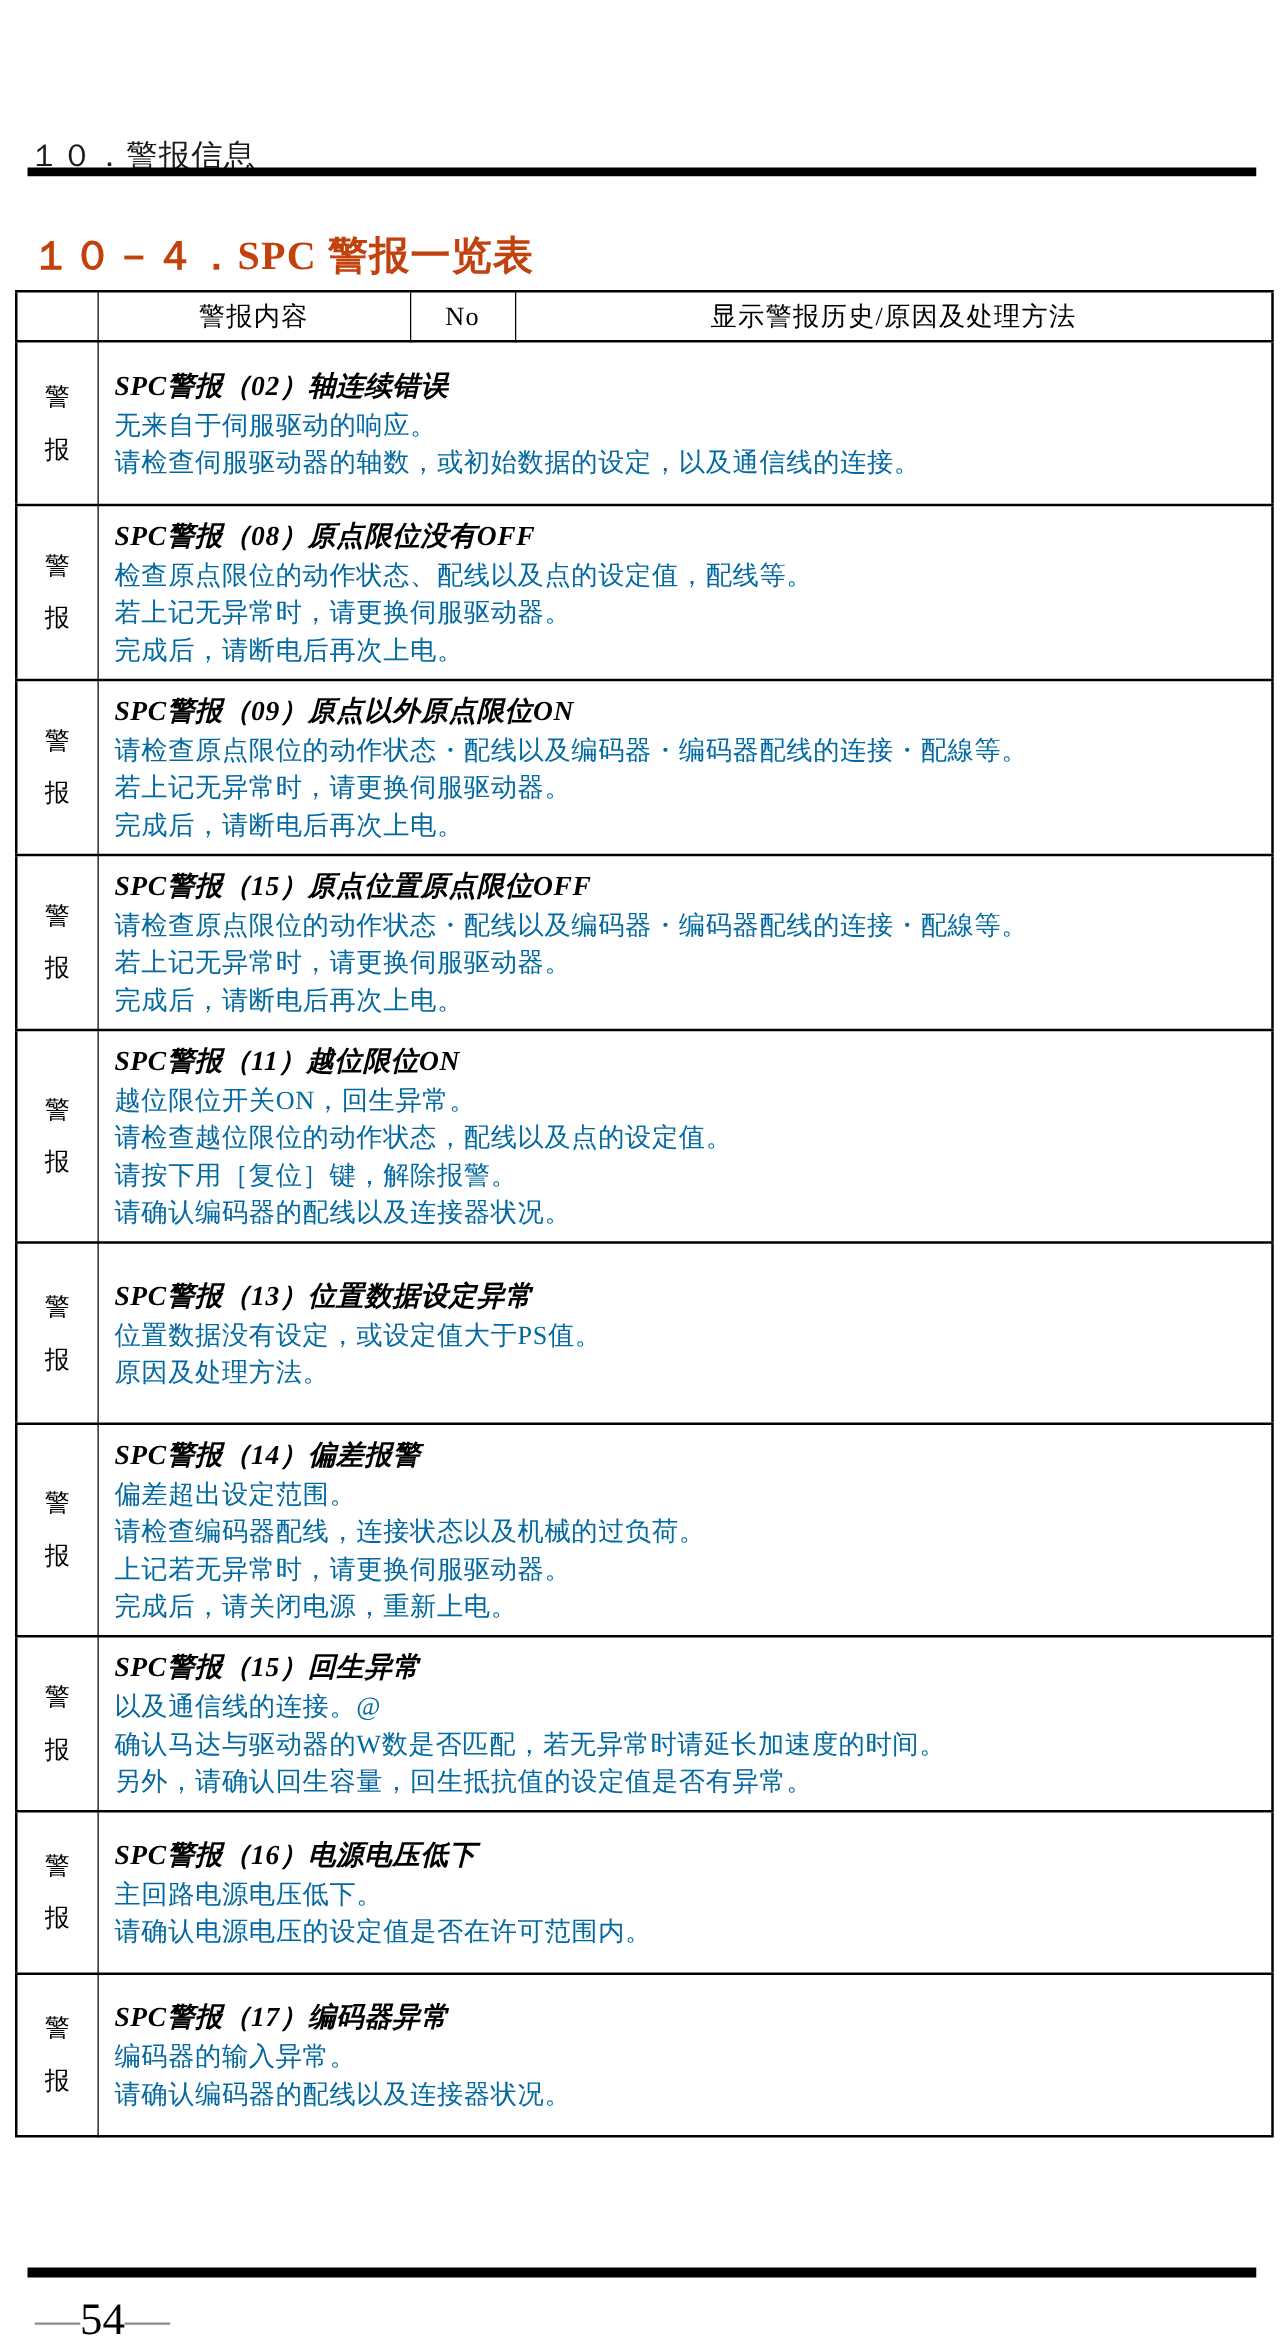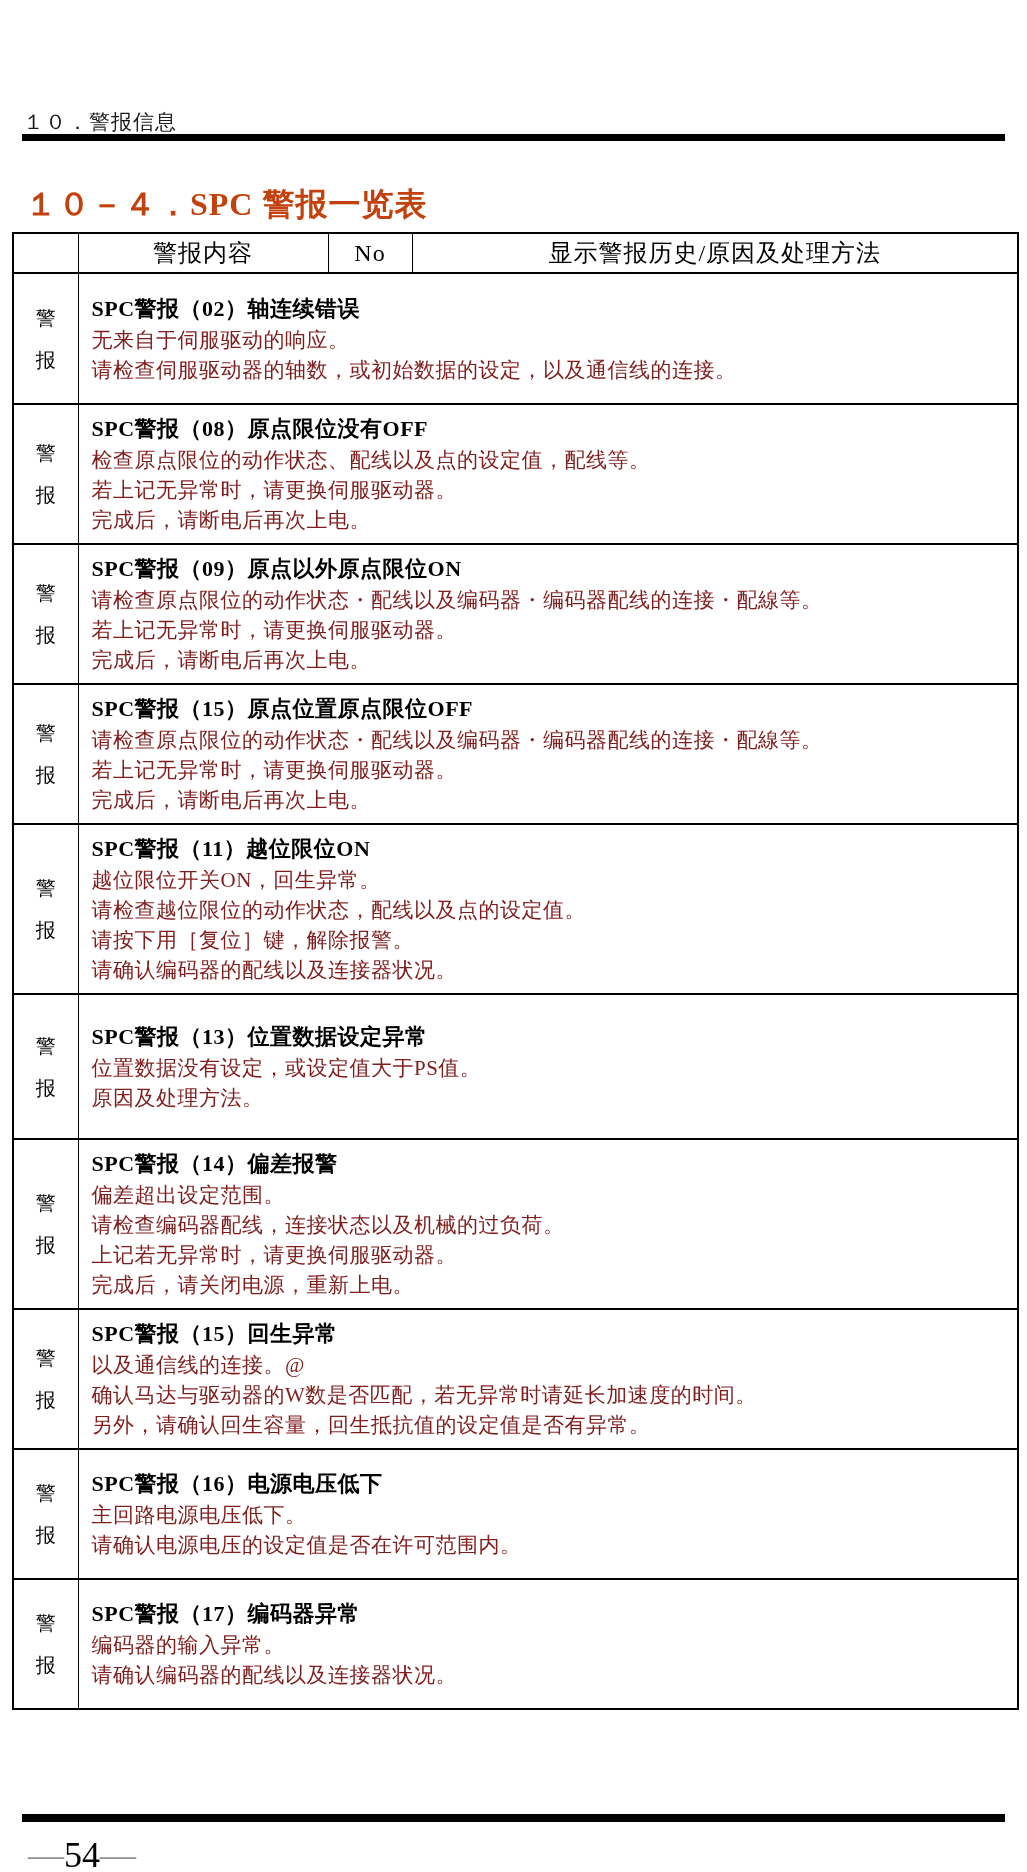--- a/index.html
+++ b/index.html
@@ -10,21 +10,21 @@
     position: relative;
     font-family: "Liberation Serif", "DejaVu Serif", serif;
     color: #000;
     overflow: hidden;
   }
 
   .breadcrumb {
     position: absolute;
     left: 23px;
     top: 108px;
-    font-size: 21px;
+    font-size: 25px;
     letter-spacing: 1px;
     color: #1a1a1a;
   }
 
   .rule-top {
     position: absolute;
     left: 22px;
     top: 134px;
     width: 983px;
     height: 7px;
@@ -51,21 +51,21 @@
   }
   table.alarm-table, table.alarm-table th, table.alarm-table td {
     border: 1px solid #000;
   }
   table.alarm-table { border: 2px solid #000; }
   table.alarm-table tr { border-top: 2px solid #000; border-bottom: 2px solid #000; }
 
   th.hdr {
     height: 40px;
     font-weight: normal;
-    font-size: 24px;
+    font-size: 21px;
     vertical-align: middle;
     letter-spacing: 1px;
   }
 
   td.label-cell {
     text-align: center;
     vertical-align: middle;
     font-size: 20px;
   }
   .label-stack {
@@ -79,26 +79,27 @@
   td.content-cell {
     vertical-align: middle;
     padding: 8px 10px 8px 13px;
     font-size: 21px;
   }
   .alarm-title {
     font-weight: bold;
     font-size: 22px;
     line-height: 32px;
     letter-spacing: 0.5px;
+    font-style: italic;
   }
   .alarm-line {
     font-size: 21px;
     line-height: 30px;
     letter-spacing: 0.5px;
-    color: #7f1d1d;
+    color: #0369a1;
   }
 
   .rule-bottom {
     position: absolute;
     left: 22px;
     top: 1814px;
     width: 983px;
     height: 8px;
     background: #000;
   }

